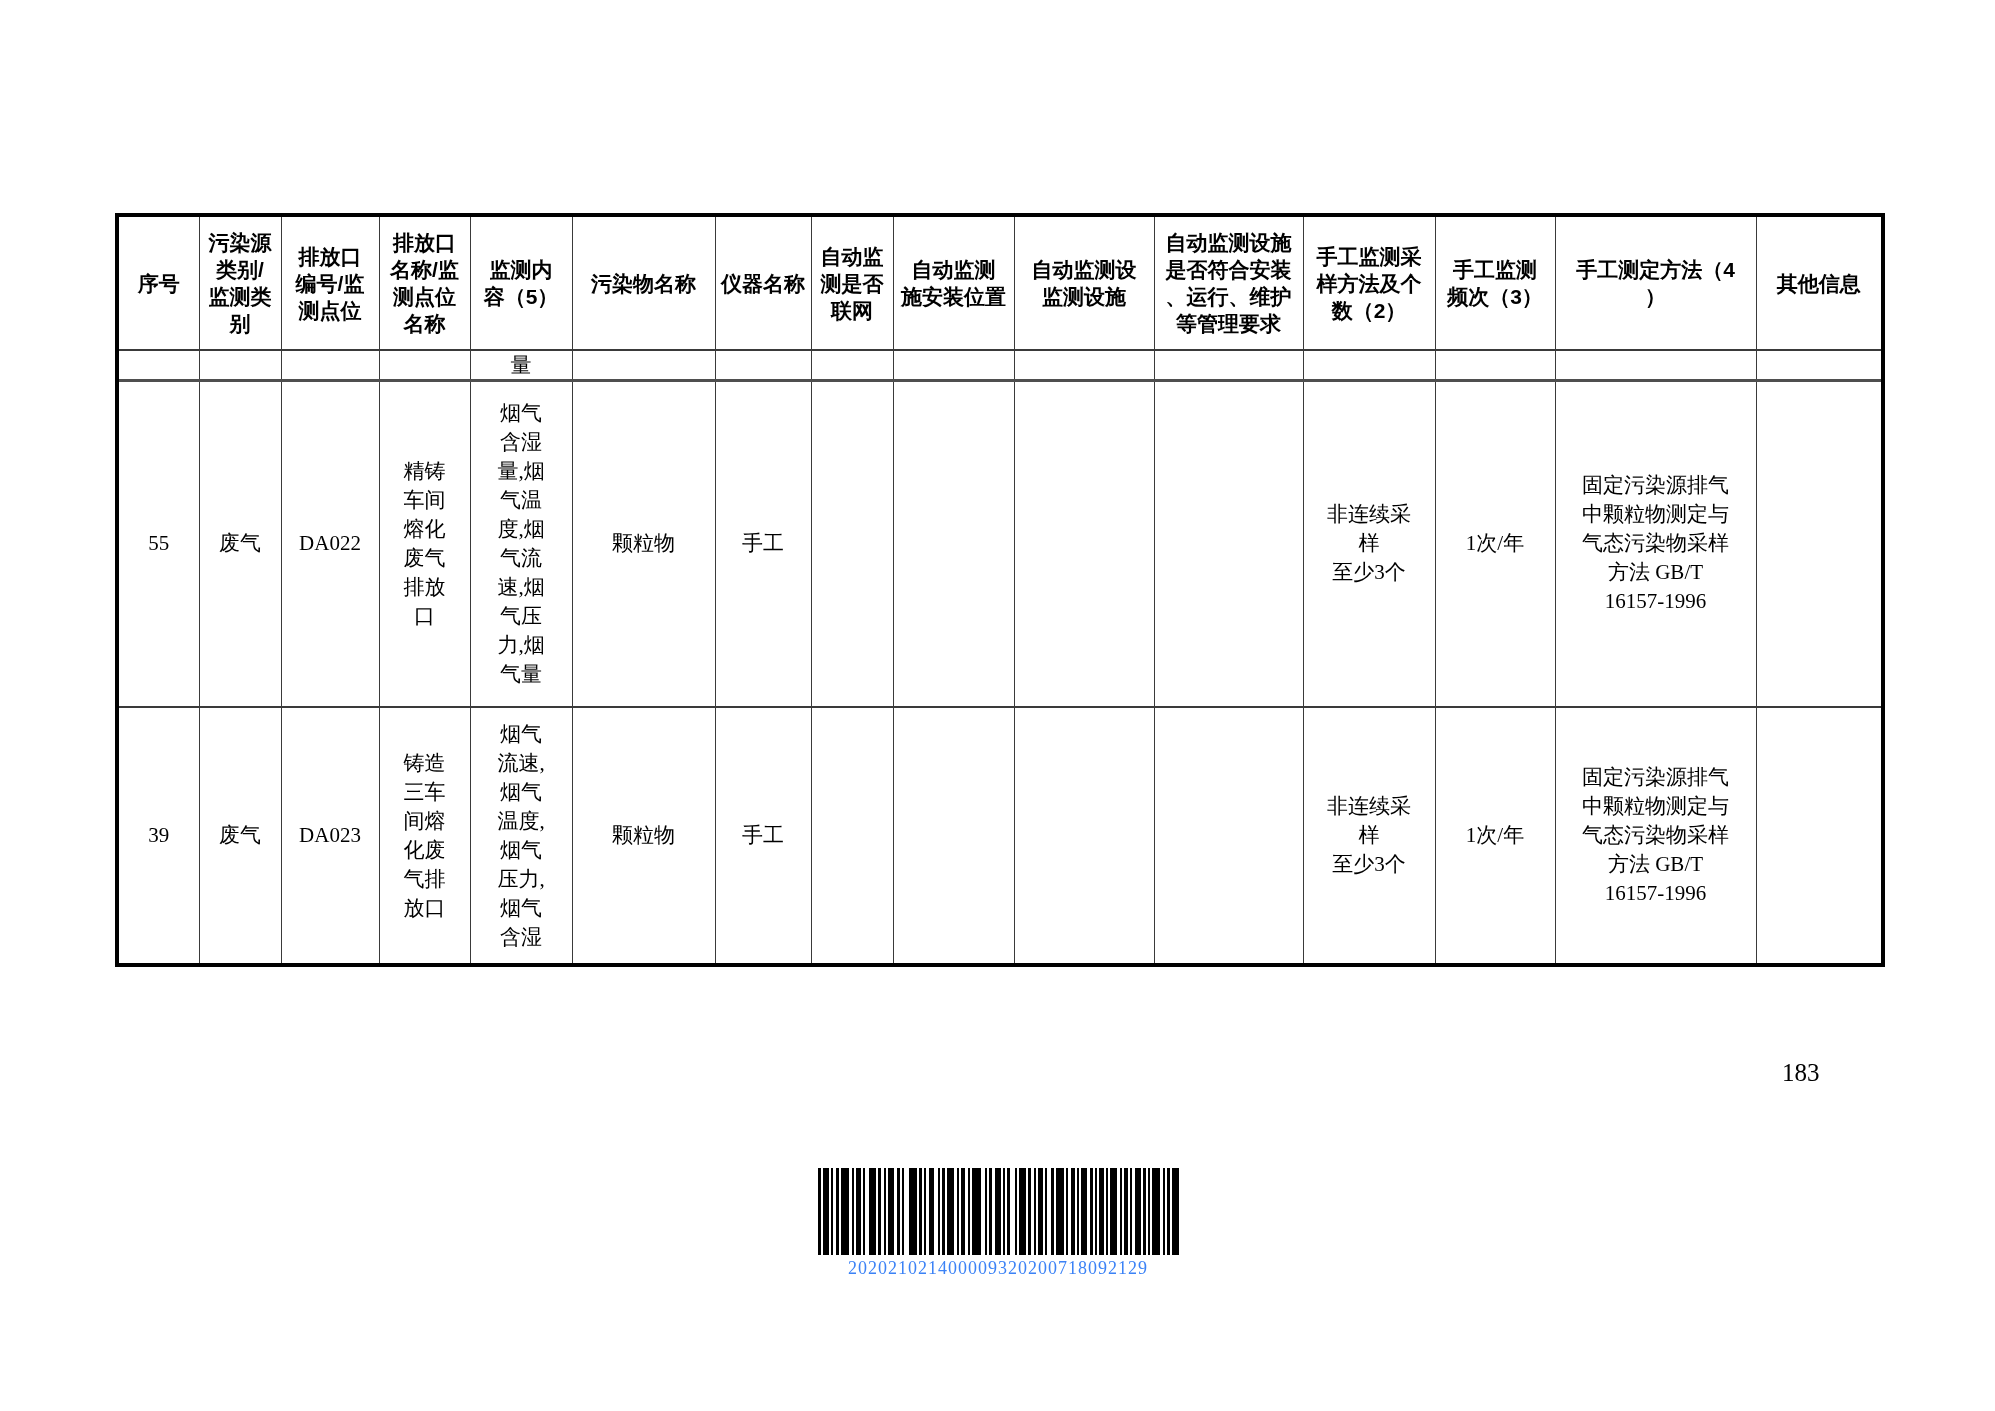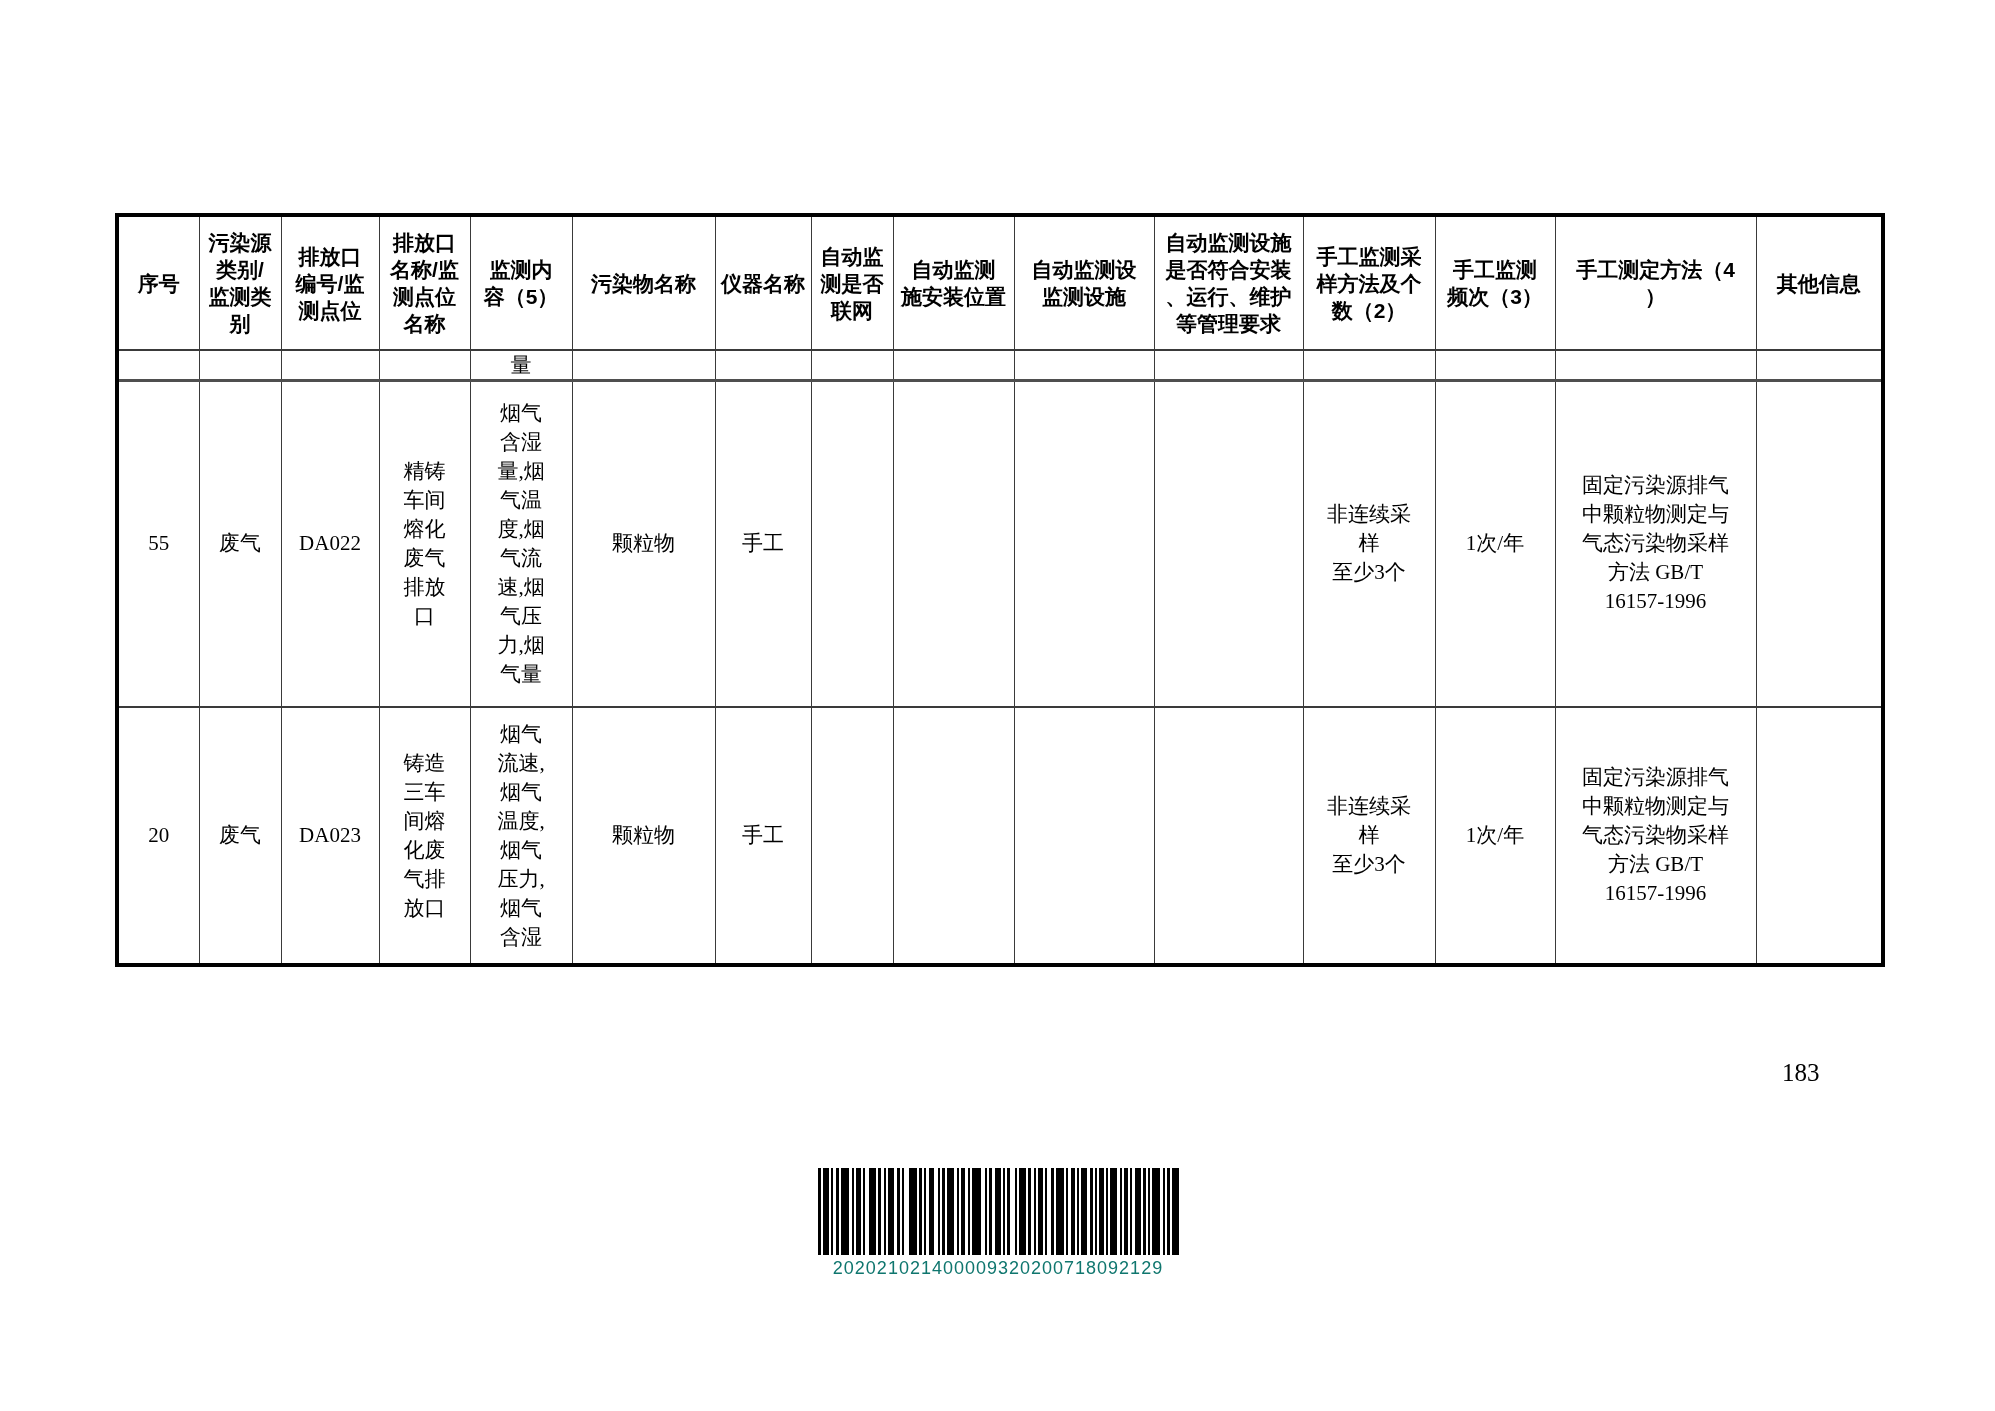--- a/index.html
+++ b/index.html
@@ -26,21 +26,21 @@
   tr.r-39{height:258px;}
   .page-num{
     position:absolute;left:1782px;top:1059px;
     font-family:"Liberation Serif",serif;font-size:25px;color:#000;
   }
   .barcode{position:absolute;left:818px;top:1168px;width:360px;}
   .barcode .bars{display:flex;height:87px;align-items:stretch;}
   .barcode .bar{flex:0 0 auto;background:#000;height:100%;}
   .barcode .digits{
     margin-top:3px;text-align:center;white-space:nowrap;
-    font-family:Liberation Sans, sans-serif;font-size:18px;letter-spacing:1px;color:#0f766e;
+    font-family:Liberation Serif, serif;font-size:18px;letter-spacing:1px;color:#3b82f6;
   }
 </style>
 </head>
 <body>
 
 <table class="doc-table">
   <colgroup>
     <col style="width:82px">
       <col style="width:82px">
       <col style="width:98px">
@@ -143,21 +143,21 @@
 至少3个</td>
       <td>1次/年</td>
       <td>固定污染源排气
 中颗粒物测定与
 气态污染物采样
 方法 GB/T
 16157-1996</td>
       <td></td>
     </tr>
     <tr class="r-39">
-      <td>20</td>
+      <td>39</td>
       <td>废气</td>
       <td>DA023</td>
       <td>铸造
 三车
 间熔
 化废
 气排
 放口</td>
       <td>烟气
 流速,

